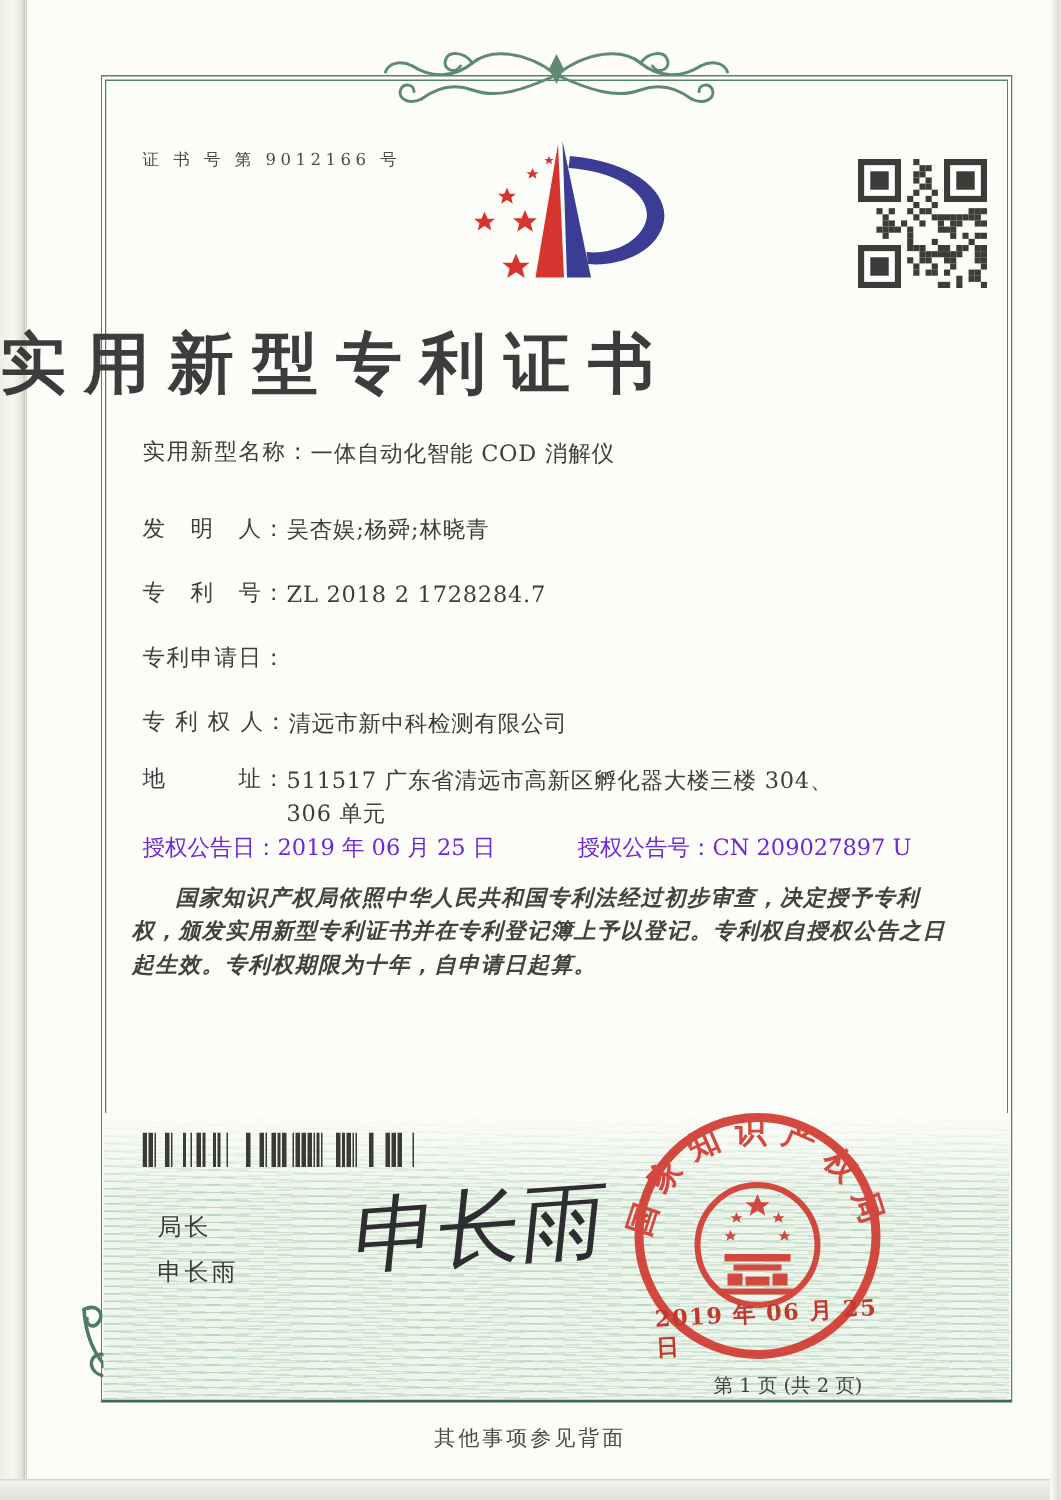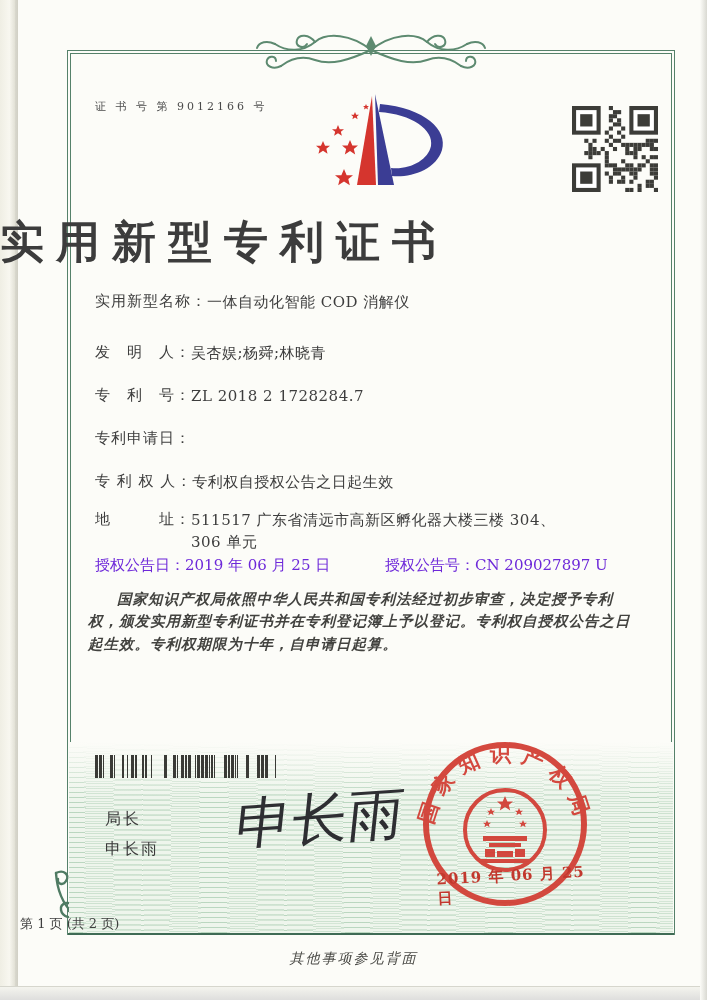--- a/index.html
+++ b/index.html
@@ -62,23 +62,23 @@
 
   .signer { position:absolute; left:105px; top:804px; font-size:16px; color:#3a3a3a; line-height:1.9; letter-spacing:2px;font-family:Liberation Serif, serif;}
   .signature { position:absolute; left:210px; top:782px; width:220px; text-align:center;
     font-size:56px; color:#2e2e32; transform:rotate(-4deg) skewX(-10deg);
     font-family:"DejaVu Serif",serif; }
 
   .seal { position:absolute; left:413px; top:732px; width:184px; height:184px; opacity:0.93; }
   .seal-date { position:absolute; left:437px; top:866px; width:170px; font-size:15px; font-weight:bold;
     color:#c2382d; transform:rotate(-3deg); letter-spacing:1px; }
 
-  .page-no { position:absolute; left:0; top:915px; width:575px; text-align:left; font-size:13px; color:#3f3f3f;padding-left:20px; }
+  .page-no { position:absolute; left:0; top:915px; width:575px; text-align:right; font-size:13px; color:#3f3f3f;padding-left:20px; }
   .back-note { position:absolute; left:0; top:950px; width:707px; text-align:center;
-    font-size:14px; font-style:italic; color:#4a4a46; letter-spacing:2px; }
+    font-size:14px; color:#4a4a46; letter-spacing:2px; }
 
   .ornament-top { position:absolute; left:231px; top:26px; width:280px; height:48px; }
   .corner { position:absolute; width:72px; height:72px; }
   .corner.bl { left:50px;  top:863px; }
   .corner.br { left:585px; top:863px; transform:scale(-1,1); }
 </style>
 </head>
 <body>
 
 <div class="page">
@@ -264,21 +264,21 @@
     </div>
     <div class="frow r2">
       <span class="lab">专　利　号：</span>
       <span class="val">ZL 2018 2 1728284.7</span>
     </div>
     <div class="frow r3">
       <span class="lab">专利申请日：</span>
     </div>
     <div class="frow r4">
       <span class="lab">专 利 权 人：</span>
-      <span class="val">专利权自授权公告之日起生效</span>
+      <span class="val">清远市新中科检测有限公司</span>
     </div>
     <div class="frow r5">
       <span class="lab">地　　　址：</span>
       <span class="val">511517 广东省清远市高新区孵化器大楼三楼 304、306 单元</span>
     </div>
   </div>
 
   <div class="grant-row">
     <div class="grant-left"><span>授权公告日：</span><span>2019 年 06 月 25 日</span></div>
     <div class="grant-right"><span>授权公告号：</span><span>CN 209027897 U</span></div>

